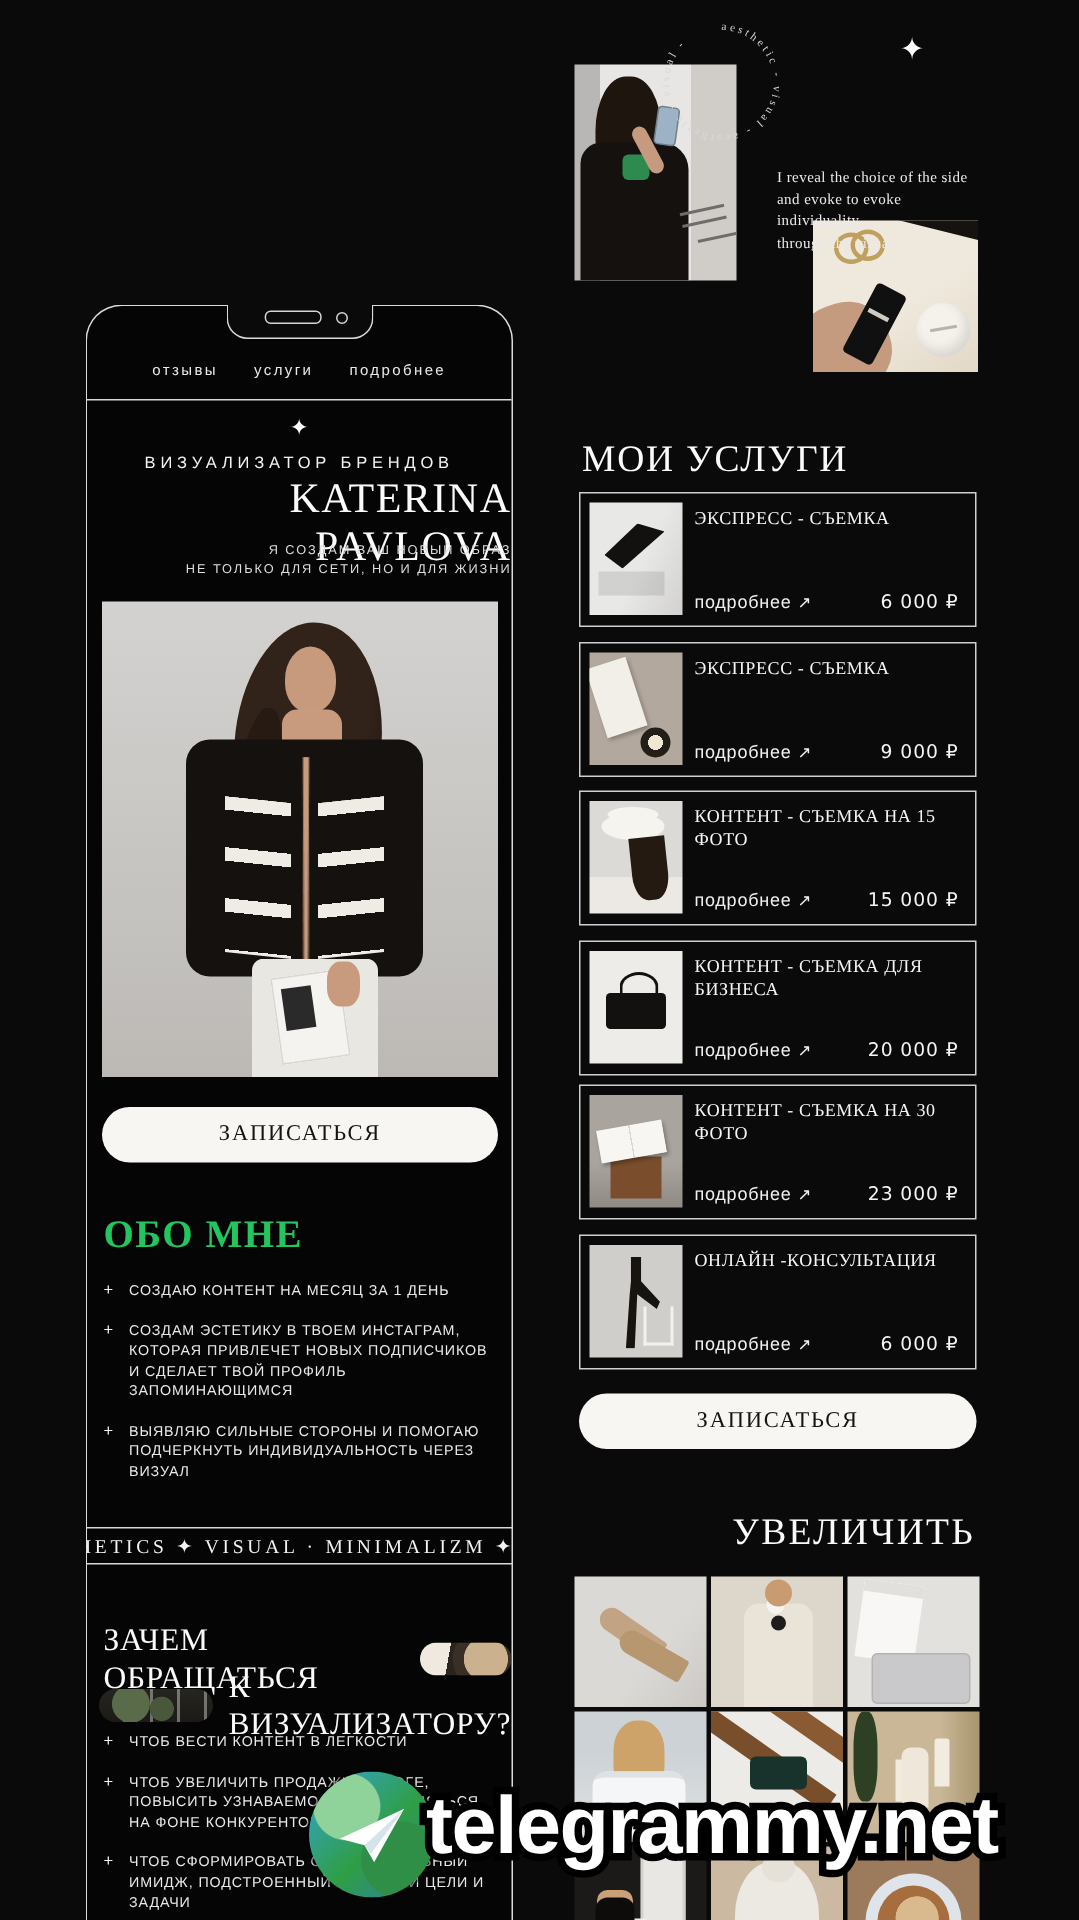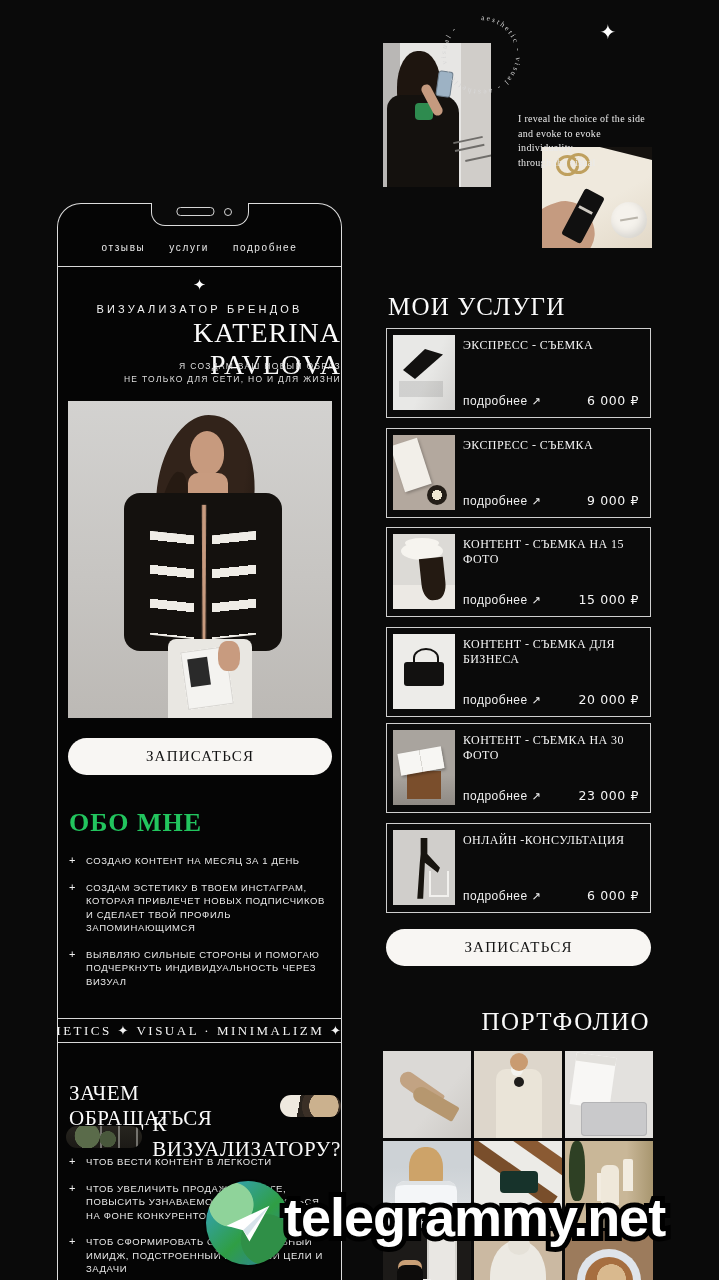--- a/index.html
+++ b/index.html
@@ -343,21 +343,21 @@
 
   <div class="card" style="top:823px">
     <div class="thumb th-sit"></div>
     <div class="ctitle">ОНЛАЙН -КОНСУЛЬТАЦИЯ</div>
     <div class="more"><span>подробнее</span><span class="arrow">↗</span></div>
     <div class="price">6 000 ₽</div>
   </div>
 
   <button class="abs pill-btn cta-right">ЗАПИСАТЬСЯ</button>
 
-  <h2 class="abs serif portfolio-title">ПОРТФОЛИО</h2>
+  <h2 class="abs serif portfolio-title">УВЕЛИЧИТЬ</h2>
 
   <div class="tile pf1" style="left:383px;top:1051px"></div>
   <div class="tile pf2" style="left:474px;top:1051px"></div>
   <div class="tile pf3" style="left:565px;top:1051px"></div>
   <div class="tile pf4" style="left:383px;top:1141px"></div>
   <div class="tile pf5" style="left:474px;top:1141px"></div>
   <div class="tile pf6" style="left:565px;top:1141px"></div>
   <div class="tile pf7" style="left:383px;top:1231px"></div>
   <div class="tile pf8" style="left:474px;top:1231px"></div>
   <div class="tile pf9" style="left:565px;top:1231px"></div>

